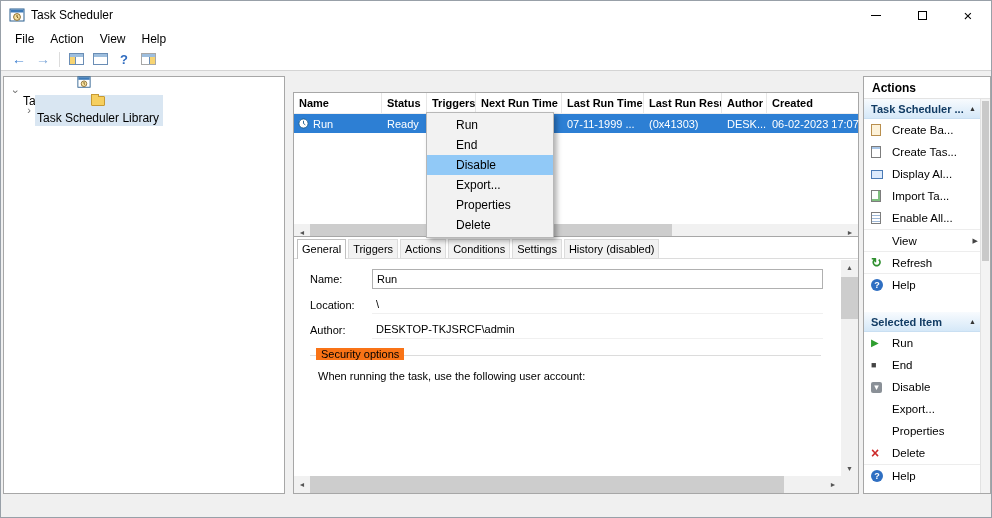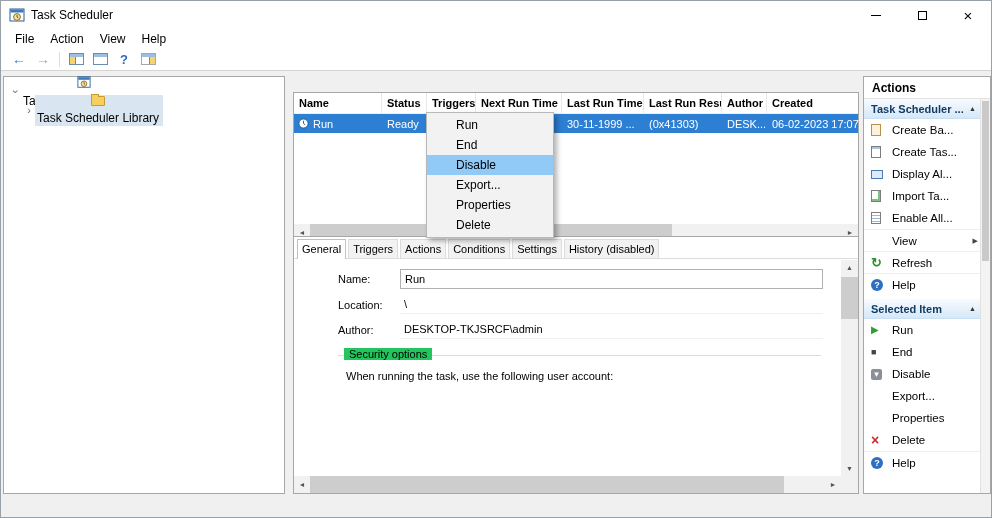--- a/index.html
+++ b/index.html
@@ -75,37 +75,37 @@
   
   .context-menu { position:absolute; left:425px; top:41px; width:128px; background:#f2f2f2; border:1px solid #b8b8b8; box-shadow:3px 3px 5px rgba(0,0,0,0.3); padding:2px 0; z-index:40; }
   .cm-item { height:20px; line-height:20px; padding-left:29px; }
   .cm-item.highlighted { background:var(--menu-highlight); }
 
   
   .details-pane { left:292px; top:165px; width:566px; height:258px; }
   .tabstrip { height:22px; display:flex; align-items:flex-end; padding-left:3px; border-bottom:1px solid #dcdcdc; }
   .tab { border:1px solid #dcdcdc; border-bottom:none; background:#f2f2f2; padding:3px 4px; margin-right:2px; font-size:11px; white-space:nowrap; }
   .tab.active { background:#fff; margin-bottom:-1px; padding-bottom:4px; border-color:#c0c0c0; }
-  .tab-content { position:absolute; top:23px; left:1px; right:17px; bottom:17px; padding:9px 18px 0 15px; overflow:hidden;margin-left:28px; }
+  .tab-content { position:absolute; top:23px; left:1px; right:17px; bottom:17px; padding:9px 18px 0 15px; overflow:hidden; }
   .frow { display:flex; align-items:center; margin-bottom:7px; }
   .frow.top { align-items:flex-start; }
   .flabel { width:62px; flex:none; font-size:11px; }
   .finput { flex:1; height:20px; border:1px solid #b0b0b0; font-family:inherit; font-size:11px; padding:0 4px; background:#fff; color:#000; }
   .fflat { flex:1; font-size:11px; padding:2px 4px 3px; border-bottom:1px solid #f0f0f0; white-space:nowrap; }
   .desc-box { flex:1; height:78px; border:1px solid #c6c6c6; background:#fcfcfc; }
   .groupbox { border-top:1px solid #dcdcdc; margin:16px 2px 0 0; position:relative; height:8px; }
-  .grouplabel { position:absolute; top:-8px; left:6px; background:#22c55e; padding:0 5px; font-size:11px; }
+  .grouplabel { position:absolute; top:-8px; left:6px; background:#f97316; padding:0 5px; font-size:11px; }
   .sec-text { margin:7px 0 0 8px; font-size:11px; white-space:nowrap; }
 
   
   .actions-pane { left:862px; top:5px; width:128px; height:418px; overflow:hidden; }
   .ap-title { height:22px; padding:4px 0 0 8px; font-weight:bold; border-bottom:1px solid #e3e3e3; }
   .ap-header { height:20px; display:flex; align-items:center; padding:0 14px 0 7px; background:linear-gradient(var(--hdr-top), var(--hdr-bottom)); border-bottom:1px solid #c9dff2; font-weight:bold; font-size:11px; color:#123c64; }
   .ap-header .caret { margin-left:auto; font-size:7px; color:#333; }
-  .ap-header.g2 { margin-top:4px; }
+  .ap-header.g2 { margin-top:17px; }
   .ap-item { height:22px; display:flex; align-items:center; padding:0 12px 0 7px; }
   .ap-item.sep { border-top:1px solid #ededed; }
   .ap-label { font-size:11.5px; white-space:nowrap; overflow:hidden; }
   .submenu-arrow { margin-left:auto; font-size:7px; color:#444; }
   .ico { width:17px; height:16px; display:flex; align-items:center; margin-right:4px; flex:none; }
   .i-doc-tan { width:10px; height:12px; background:#fdf2d9; border:1px solid #b98f4e; display:block; }
   .i-doc-task { width:10px; height:12px; background:#fff; border:1px solid #7d7d7d; box-shadow:inset 0 2px 0 #a8c6e8; display:block; }
   .i-doc-import { width:10px; height:12px; background:#fff; border:1px solid #7d7d7d; box-shadow:inset -2px -2px 0 #7fbf7f; display:block; }
   .i-monitor { width:12px; height:9px; background:#dceafc; border:1px solid #4a7ab5; display:block; }
   .i-doc-lines { width:10px; height:12px; border:1px solid #7d7d7d; background:repeating-linear-gradient(#fff,#fff 2px,#9db8d8 2px,#9db8d8 3px); display:block; }
@@ -226,21 +226,21 @@
             <svg width="11" height="11" viewBox="0 0 12 12">
                 <circle cx="6" cy="6" r="5" fill="#fff" stroke="#1e5c8a"></circle>
                 <path d="M6 3v3l2 1.5" stroke="#1e5c8a" fill="none"></path>
               </svg>
           </span>
           <span>Run</span>
         </div>
         <div class="cell c1">Ready</div>
         <div class="cell c2"></div>
         <div class="cell c3"></div>
-        <div class="cell c4">30-11-1999 ...</div>
+        <div class="cell c4">07-11-1999 ...</div>
         <div class="cell c5">(0x41303)</div>
         <div class="cell c6">DESK...</div>
         <div class="cell c7">06-02-2023 17:07:4...</div>
       </div>
       <div class="hscroll list-hscroll">
         <span class="sarrow">◄</span>
         <span class="strack">
             <span class="sthumb" style="left:0;width:68%;"></span>
           </span>
         <span class="sarrow">►</span>

